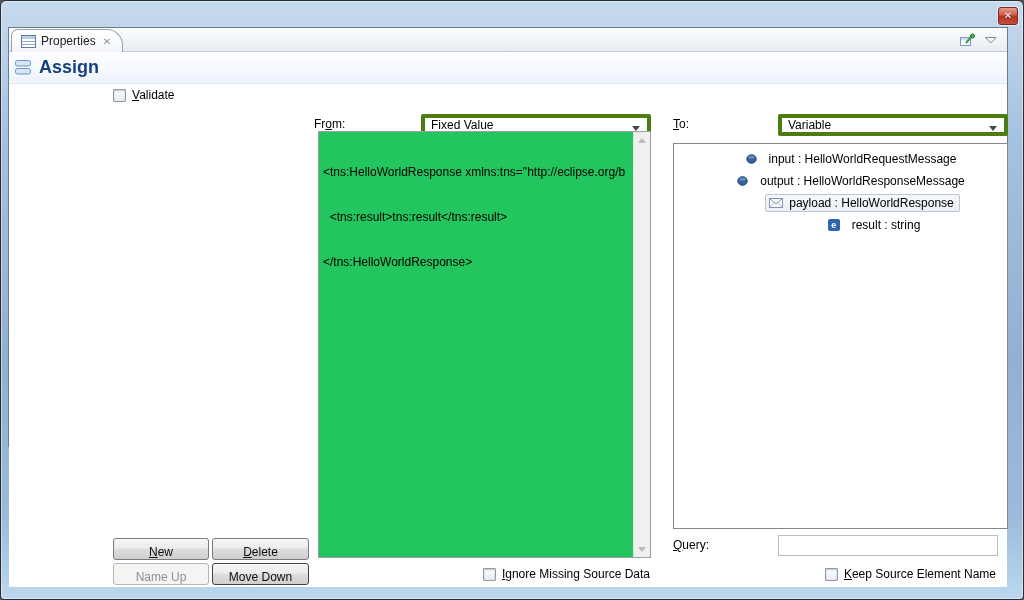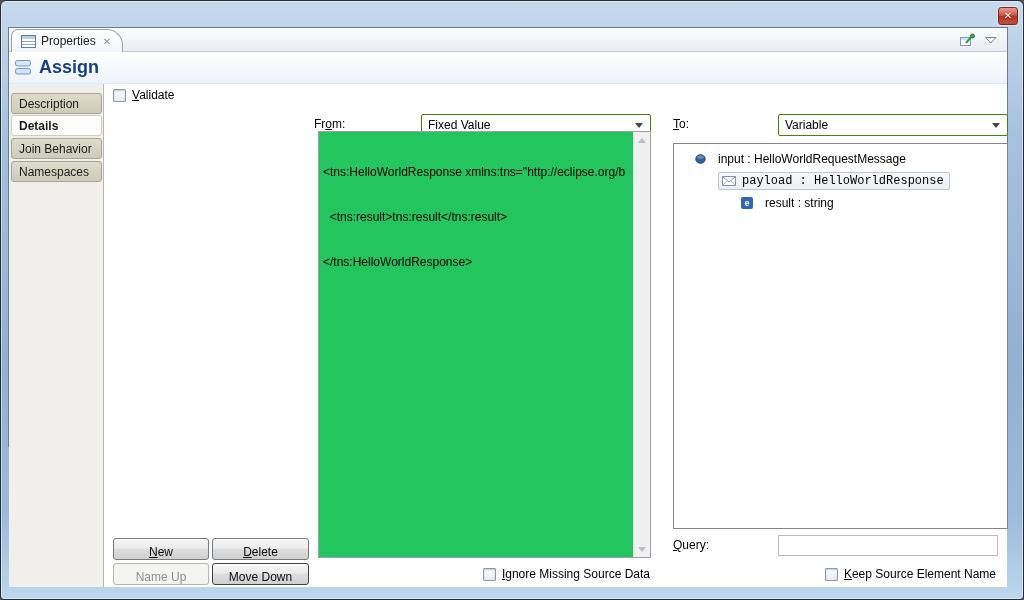--- a/index.html
+++ b/index.html
@@ -58,42 +58,42 @@
   .list-item { height:17px; line-height:17px; padding-left:3px; white-space:nowrap; overflow:hidden; }
   .list-item.selected { background:linear-gradient(#4b8fee,#2e6fd8); color:#fff; }
 
   .btn { position:absolute; height:22px; border:1px solid #747a80; border-radius:3px;
          background:linear-gradient(#f5f5f5,#ececec 45%,#dedede 50%,#cfcfcf);
          box-shadow:inset 0 1px 0 rgba(255,255,255,.85);
          display:flex; align-items:flex-end; justify-content:center; color:#0d0d0d; cursor:default; }
   .btn.disabled { border-color:#b8b5b0; background:#f4f4f3; color:#8f8f8f; box-shadow:none; }
   .btn.focused { border-color:#3f4349; }
 
-  .combo { position:absolute; height:22px; width:230px; background:#fff; border:1px solid #4d7c0f;
+  .combo { position:absolute; height:22px; width:230px; background:#fff; border:4px solid #4d7c0f;
            border-radius:2px; display:flex; align-items:center; padding:0 22px 0 6px; }
   .combo .arrow { position:absolute; right:7px; top:8px; width:0; height:0;
            border:4px solid transparent; border-top:5px solid #44494f; }
 
   .lbl { position:absolute; white-space:nowrap; }
 
   .ta { position:absolute; left:309px; top:47px; width:333px; height:427px;
         background:#22c55e; border:1px solid #9aa0a6; }
   .ta-text { position:absolute; left:4px; top:3px; right:20px; bottom:3px;
         white-space:pre; overflow:hidden; line-height:15px; }
   .ta-scroll { position:absolute; top:0; right:0; bottom:0; width:17px; background:#f0f0f0; border-left:1px solid #e3e3e3; }
   .sb-arrow { position:absolute; left:0; width:16px; height:16px; display:flex; align-items:center; justify-content:center; }
   .tri-up { width:0; height:0; border:4px solid transparent; border-bottom:5px solid #b9bdc1; margin-top:-4px; }
   .tri-dn { width:0; height:0; border:4px solid transparent; border-top:5px solid #b9bdc1; margin-bottom:-4px; }
 
   .tree { position:absolute; left:664px; top:59px; width:335px; height:386px;
           background:#fff; border:1px solid #82878c; padding-top:4px; }
-  .tree-row { height:22px; display:flex; align-items:center; gap:12px; white-space:nowrap; }
+  .tree-row { height:22px; display:flex; align-items:center; gap:12px; white-space:nowrap;justify-content:center; }
   .ind0 { padding-left:21px; } .ind1 { padding-left:44px; } .ind2 { padding-left:67px; }
   .sel-box { display:flex; align-items:center; gap:6px; border:1px solid #bcc4cd; border-radius:2px;
-             background:linear-gradient(#f7f9fa,#ecf0f4); padding:1px 5px 1px 3px;font-family:Liberation Mono, monospace; }
+             background:linear-gradient(#f7f9fa,#ecf0f4); padding:1px 5px 1px 3px; }
   .e-icon { width:12px; height:12px; background:#2f66b3; border-radius:2px; color:#fff;
             font-size:9px; font-weight:bold; line-height:12px; text-align:center; }
 
   .query-input { position:absolute; left:769px; top:451px; width:220px; height:21px;
             background:#fff; border:1px solid #b9bdc2; }
 </style>
 </head>
 <body>
 
 <div class="stage">
@@ -134,34 +134,20 @@
     <div class="header">
       <svg width="17" height="15">
         <rect x="0.5" y="0.5" width="15" height="5.5" rx="2" fill="#d6e5f5" stroke="#6f96c8"></rect>
         <rect x="0.5" y="8.5" width="15" height="5.5" rx="2" fill="#d6e5f5" stroke="#6f96c8"></rect>
       </svg>
       <span class="title">Assign</span>
     </div>
 
     <div class="content">
 
-      <div class="sidebar">
-        <div class="side-tab" style="top:9px">
-          <span>Description</span>
-          </div>
-        <div class="side-tab active" style="top:31px">
-          <span>Details</span>
-          </div>
-        <div class="side-tab" style="top:54px">
-          <span>Join Behavior</span>
-          </div>
-        <div class="side-tab" style="top:77px">
-          <span>Namespaces</span>
-          </div>
-      </div>
 
       <div class="cb-row" style="left:104px; top:4px">
         <span class="cb"></span>
         <span><span></span><span class="mn">V</span><span>alidate</span></span>
       </div>
 
 
       <div class="btn" style="left:104px; top:454px; width:96px">
         <span><span></span><span class="mn">N</span><span>ew</span></span>
         </div>
@@ -204,20 +190,27 @@
         <span class="arrow"></span>
       </div>
 
       <div class="tree">
         <div class="tree-row ind0">
           <svg width="11" height="10">
             <ellipse cx="5.5" cy="5" rx="4.7" ry="4.3" fill="#31629c" stroke="#24497a"></ellipse>
             <ellipse cx="5.5" cy="3.2" rx="3.2" ry="1.6" fill="rgba(255,255,255,0.28)"></ellipse>
           </svg>
           <span>input : HelloWorldRequestMessage</span>
+        </div>
+        <div class="tree-row ind0">
+          <svg width="11" height="10">
+            <ellipse cx="5.5" cy="5" rx="4.7" ry="4.3" fill="#31629c" stroke="#24497a"></ellipse>
+            <ellipse cx="5.5" cy="3.2" rx="3.2" ry="1.6" fill="rgba(255,255,255,0.28)"></ellipse>
+          </svg>
+          <span>output : HelloWorldResponseMessage</span>
         </div>
         <div class="tree-row ind1">
           <span class="sel-box">
             <svg width="14" height="10">
               <rect x="0.5" y="0.5" width="13" height="9" fill="#fdfdfb" stroke="#7d94b5"></rect>
               <polyline points="0.5,0.5 7,6 13.5,0.5" fill="none" stroke="#7d94b5"></polyline>
               <line x1="0.5" y1="9.5" x2="5" y2="4.8" stroke="#aebdd2"></line>
               <line x1="13.5" y1="9.5" x2="9" y2="4.8" stroke="#aebdd2"></line>
             </svg>
             <span>payload : HelloWorldResponse</span>

